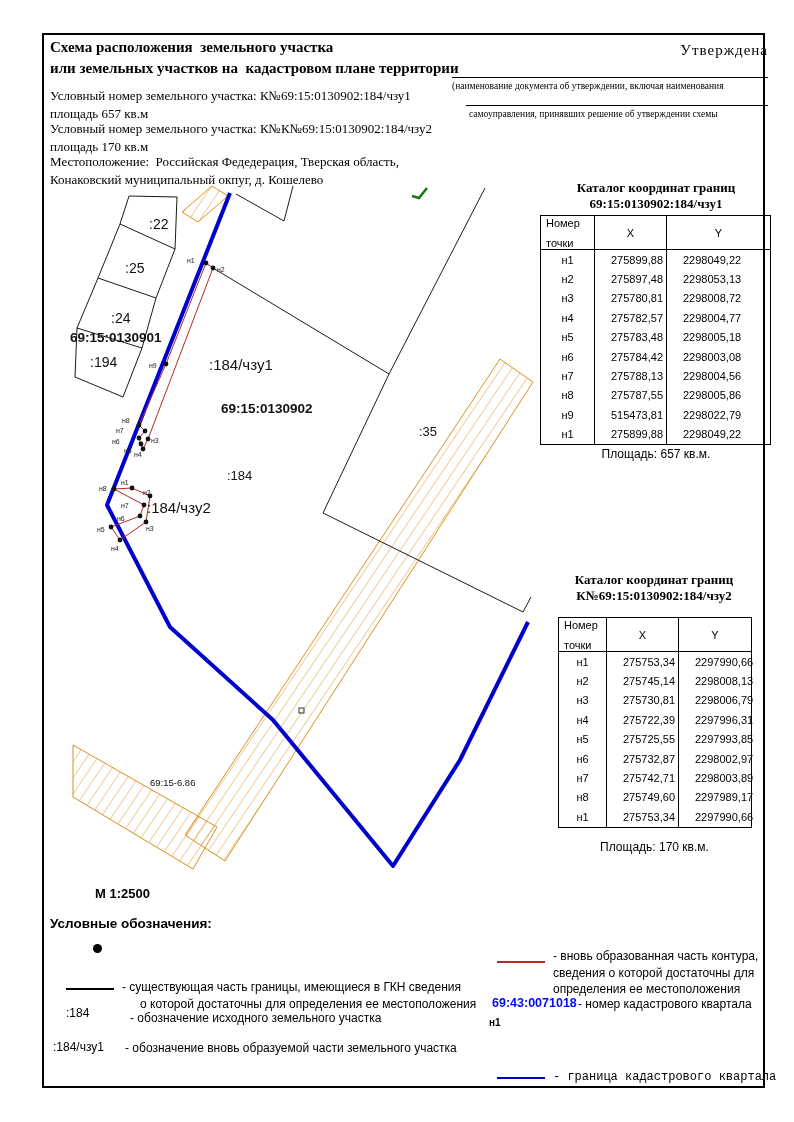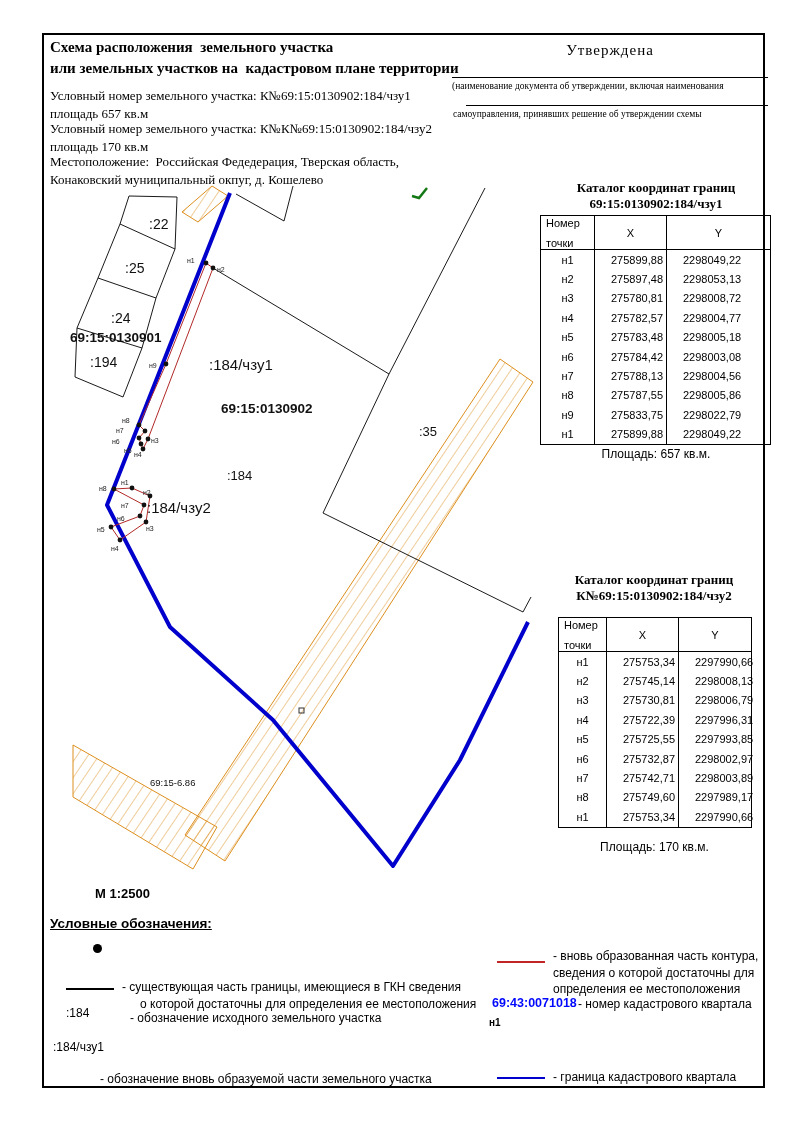--- a/index.html
+++ b/index.html
@@ -10,26 +10,26 @@
   .pre{white-space:pre-wrap;}
 
   
   .doc-title{left:50px;top:37px;width:430px;font:bold 15px "Liberation Serif",serif;line-height:21px;}
   .info{left:50px;top:88px;width:430px;font:13px "Liberation Serif",serif;}
   .info div{line-height:15px;}
   .info .g1{margin-bottom:3px;}
 
   
   .approval{left:452px;top:42px;width:316px;}
-  .appr-title{text-align:center;font:15px "Liberation Serif",serif;letter-spacing:1px;margin-bottom:18px;}
+  .appr-title{text-align:right;font:15px "Liberation Serif",serif;letter-spacing:1px;margin-bottom:18px;}
   .appr-row{margin-bottom:13px;}
   .appr-rule{border-top:1px solid #000;height:1px;margin-bottom:2px;}
   .appr-text{font:9.5px "Liberation Serif",serif;line-height:11px;}
   .ind .appr-rule{margin-left:14px;}
-  .ind .appr-text{margin-left:1px;}
+  .ind .appr-text{margin-left:17px;}
 
   
   .cat-caption{font:bold 13px "Liberation Serif",serif;text-align:center;line-height:16px;}
 
   
   .ctable{position:absolute;border:1px solid #000;display:grid;font:11px "Liberation Sans",sans-serif;background:transparent;}
   .ctable .h{border-bottom:1px solid #000;display:flex;align-items:center;justify-content:center;height:33px;text-align:left;line-height:20px;}
   .ctable .h.first{justify-content:flex-start;padding-left:5px;}
   .ctable .c{height:19.4px;display:flex;align-items:center;}
   .ctable .pid{justify-content:center;}
@@ -41,21 +41,21 @@
   .mlbl{font-family:"Liberation Sans",sans-serif;fill:#111;}
   .mlbl-big{font-size:15px;}
   .mlbl-mid{font-size:14px;}
   .mlbl-sm{font-size:13px;}
   .mlbl-tiny{font-size:9.5px;}
   .mlbl-q{font-size:13.5px;font-weight:bold;}
   .ptlbl{font-family:"Liberation Sans",sans-serif;font-size:7px;fill:#222;}
 
   
   .scale-label{font:bold 13px "Liberation Sans",sans-serif;}
-  .legend-title{font:bold 13.5px "Liberation Sans",sans-serif;text-decoration:underline;}
+  .legend-title{font:bold 13.5px "Liberation Sans",sans-serif;}
   .leg-text{font:12px "Liberation Sans",sans-serif;line-height:16.5px;}
   .sym-dot{width:9px;height:9px;border-radius:50%;background:#000;}
   .sym-line{width:48px;height:0;border-top:2px solid #000;}
   .sym-line.red{border-top-color:#c22525;}
   .sym-line.blue{border-top-color:#0000cc;}
   .sym-text{font:12px "Liberation Sans",sans-serif;}
   .sym-text.blue{color:#0008ff;font-weight:bold;font-size:12.5px;}
   .sym-text.bold-sm{font-weight:bold;font-size:10px;}
   .ind8{padding-left:8px;}
   .ind14{padding-left:14px;}
@@ -121,21 +121,21 @@
     <div class="c pid">н6</div>
       <div class="c num vsep">275784,42</div>
       <div class="c num vsep">2298003,08</div>
     <div class="c pid">н7</div>
       <div class="c num vsep">275788,13</div>
       <div class="c num vsep">2298004,56</div>
     <div class="c pid">н8</div>
       <div class="c num vsep">275787,55</div>
       <div class="c num vsep">2298005,86</div>
     <div class="c pid">н9</div>
-      <div class="c num vsep">275833,75</div>
+      <div class="c num vsep">515473,81</div>
       <div class="c num vsep">2298022,79</div>
     <div class="c pid">н1</div>
       <div class="c num vsep">275899,88</div>
       <div class="c num vsep">2298049,22</div>
   </div>
   <div class="abs area-note" style="left:540px;top:447px;width:232px;">Площадь: 657 кв.м.</div>
 
   <div class="abs cat-caption" style="left:545px;top:572px;width:218px;">
     <div>Каталог координат границ</div>
     <div>К№69:15:0130902:184/чзу2</div>
@@ -270,35 +270,35 @@
     <div>- существующая часть границы, имеющиеся в ГКН сведения</div>
     <div class="ind18">о которой достаточны для определения ее местоположения</div>
   </div>
 
   <div class="abs sym-text" style="left:66px;top:1006px;">:184</div>
   <div class="abs leg-text" style="left:130px;top:1010px;">
     <div>- обозначение исходного земельного участка</div>
   </div>
 
   <div class="abs sym-text" style="left:53px;top:1040px;">:184/чзу1</div>
-  <div class="abs leg-text" style="left:100px;top:1040px;margin-top:31px;">
+  <div class="abs leg-text" style="left:125px;top:1040px;">
     <div>- обозначение вновь образуемой части земельного участка</div>
   </div>
 
   <div class="abs sym-line red" style="left:497px;top:961px;"></div>
   <div class="abs leg-text" style="left:553px;top:948px;">
     <div>- вновь образованная часть контура,</div>
     <div>сведения о которой достаточны для</div>
     <div>определения ее местоположения</div>
   </div>
 
   <div class="abs sym-text blue" style="left:492px;top:996px;">69:43:0071018</div>
   <div class="abs leg-text" style="left:578px;top:996px;">
     <div>- номер кадастрового квартала</div>
   </div>
 
   <div class="abs sym-text bold-sm" style="left:489px;top:1017px;">н1</div>
 
   <div class="abs sym-line blue" style="left:497px;top:1077px;"></div>
-  <div class="abs leg-text" style="left:553px;top:1069px;">
+  <div class="abs leg-text" style="left:553px;top:1069px;font-family:Liberation Mono, monospace;">
     <div>- граница кадастрового квартала</div>
   </div>
 </div>
 
 </body></html>

